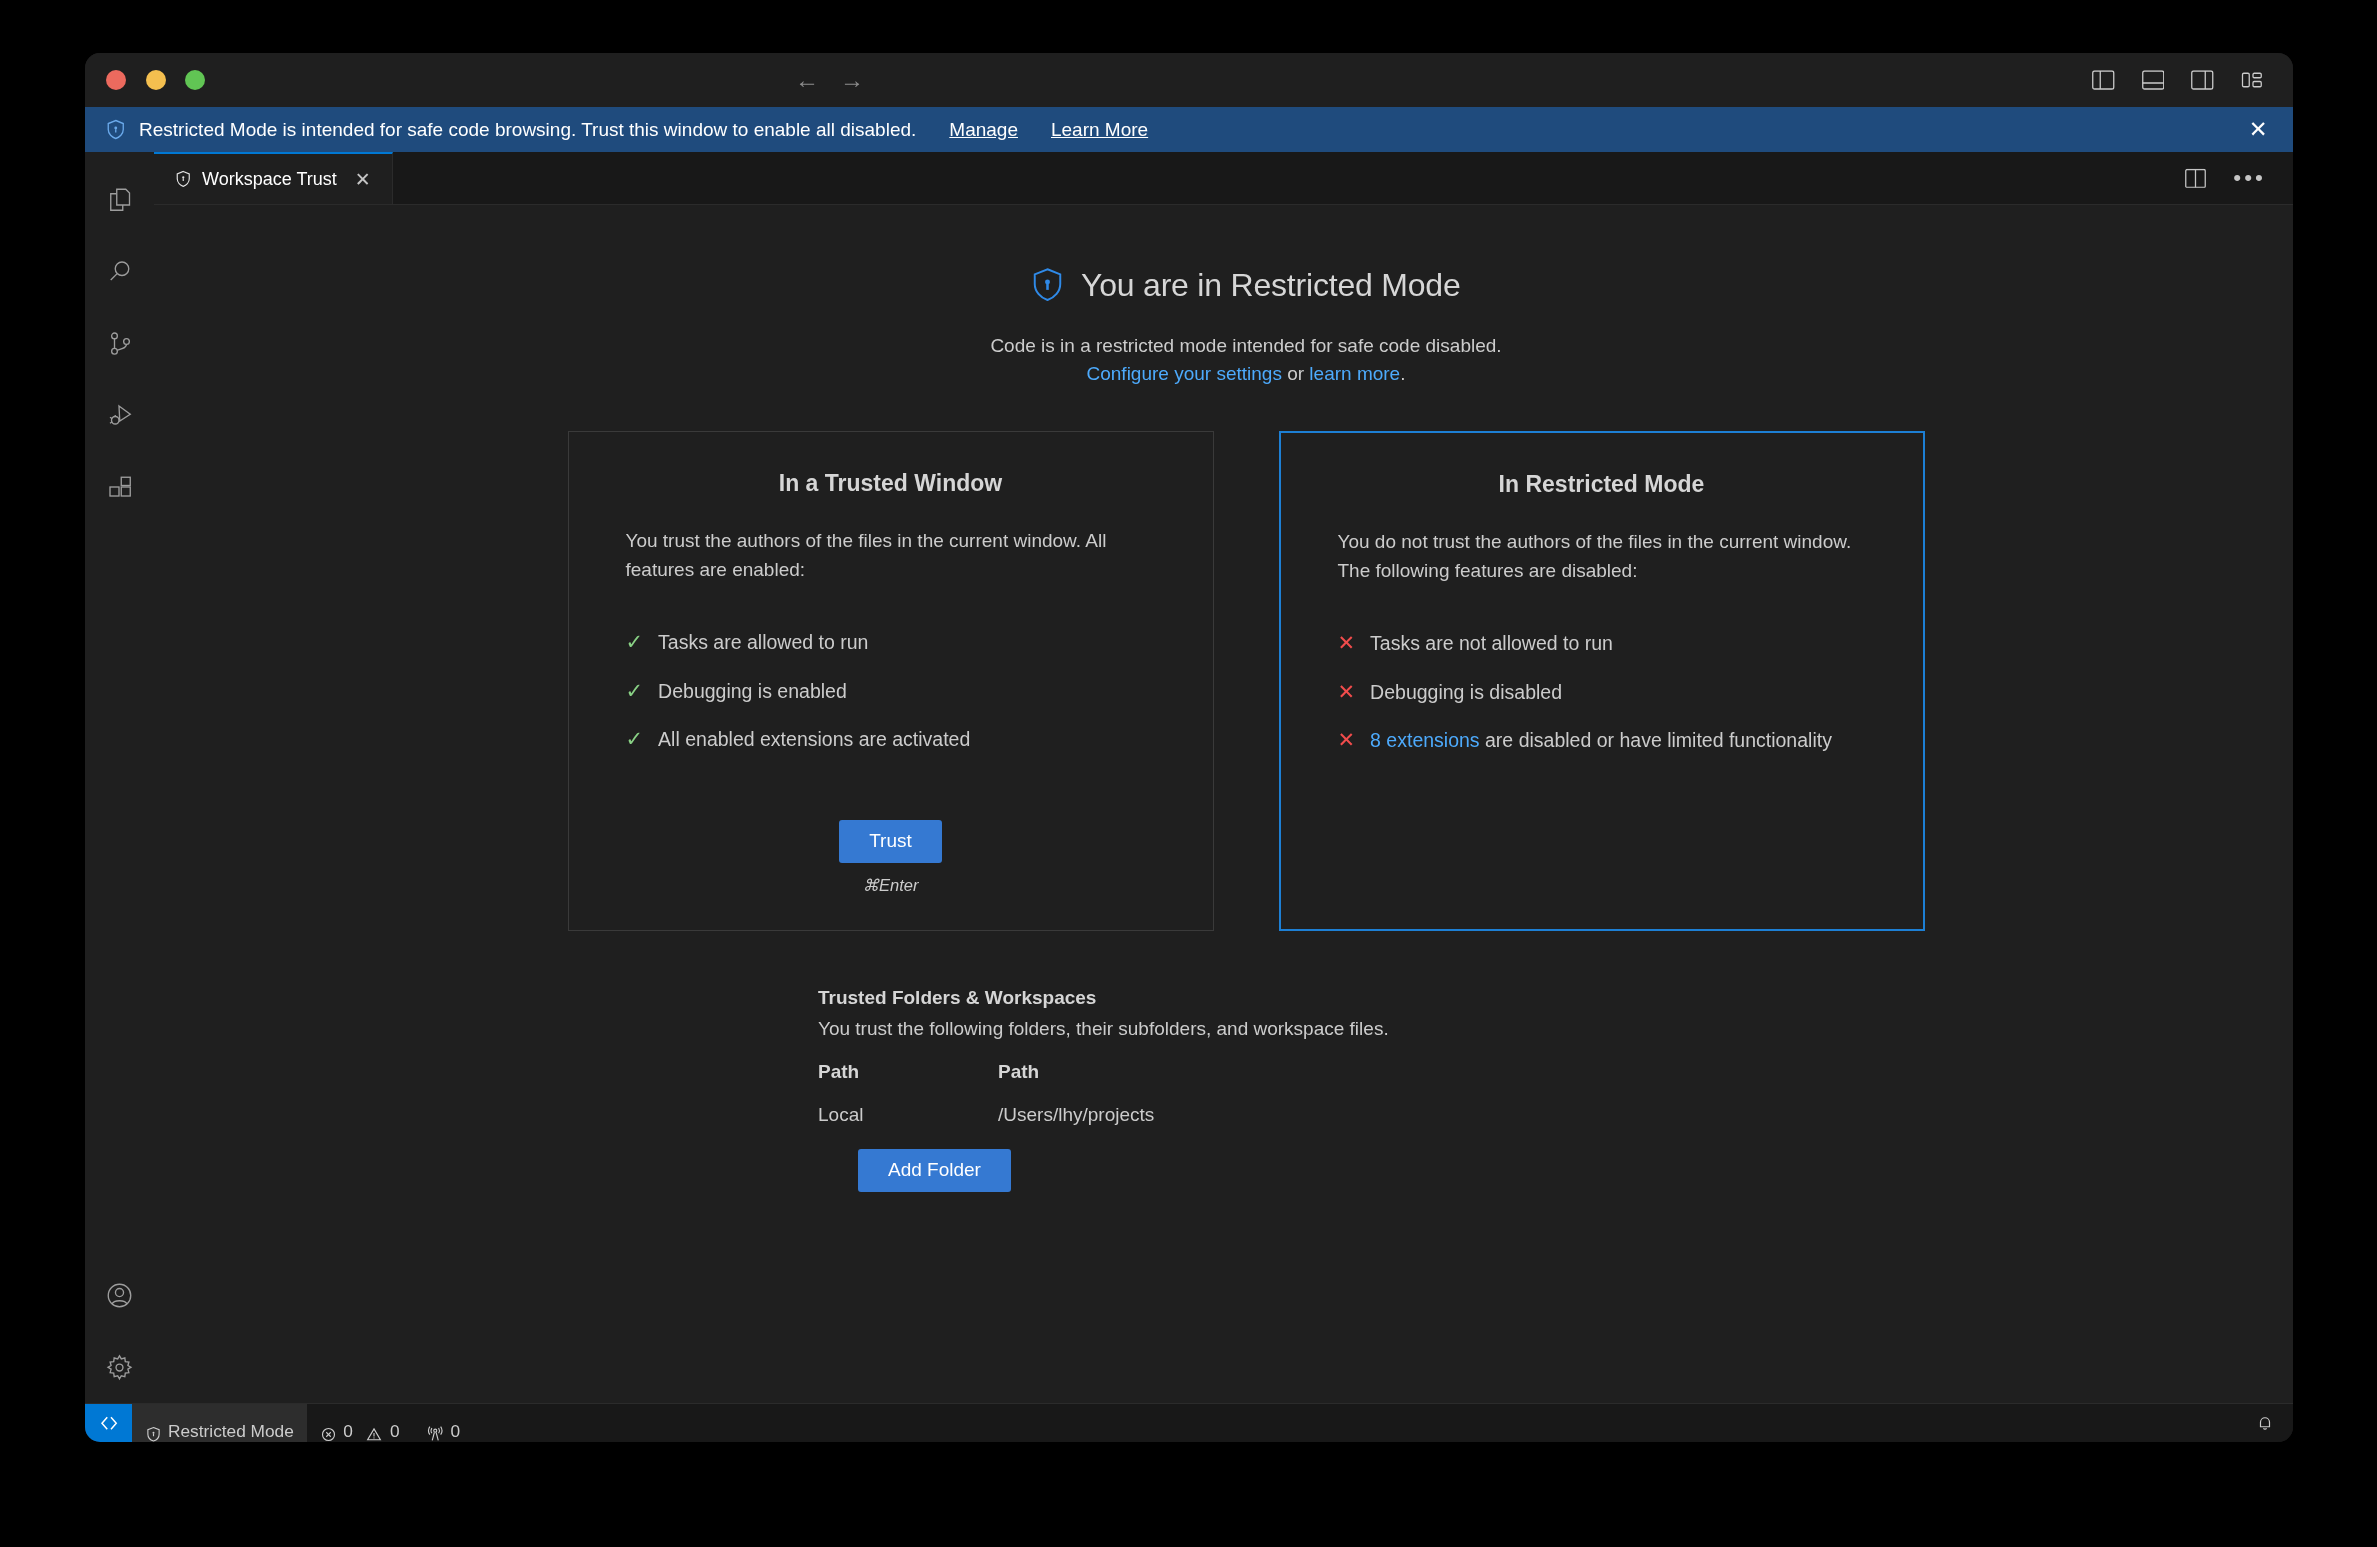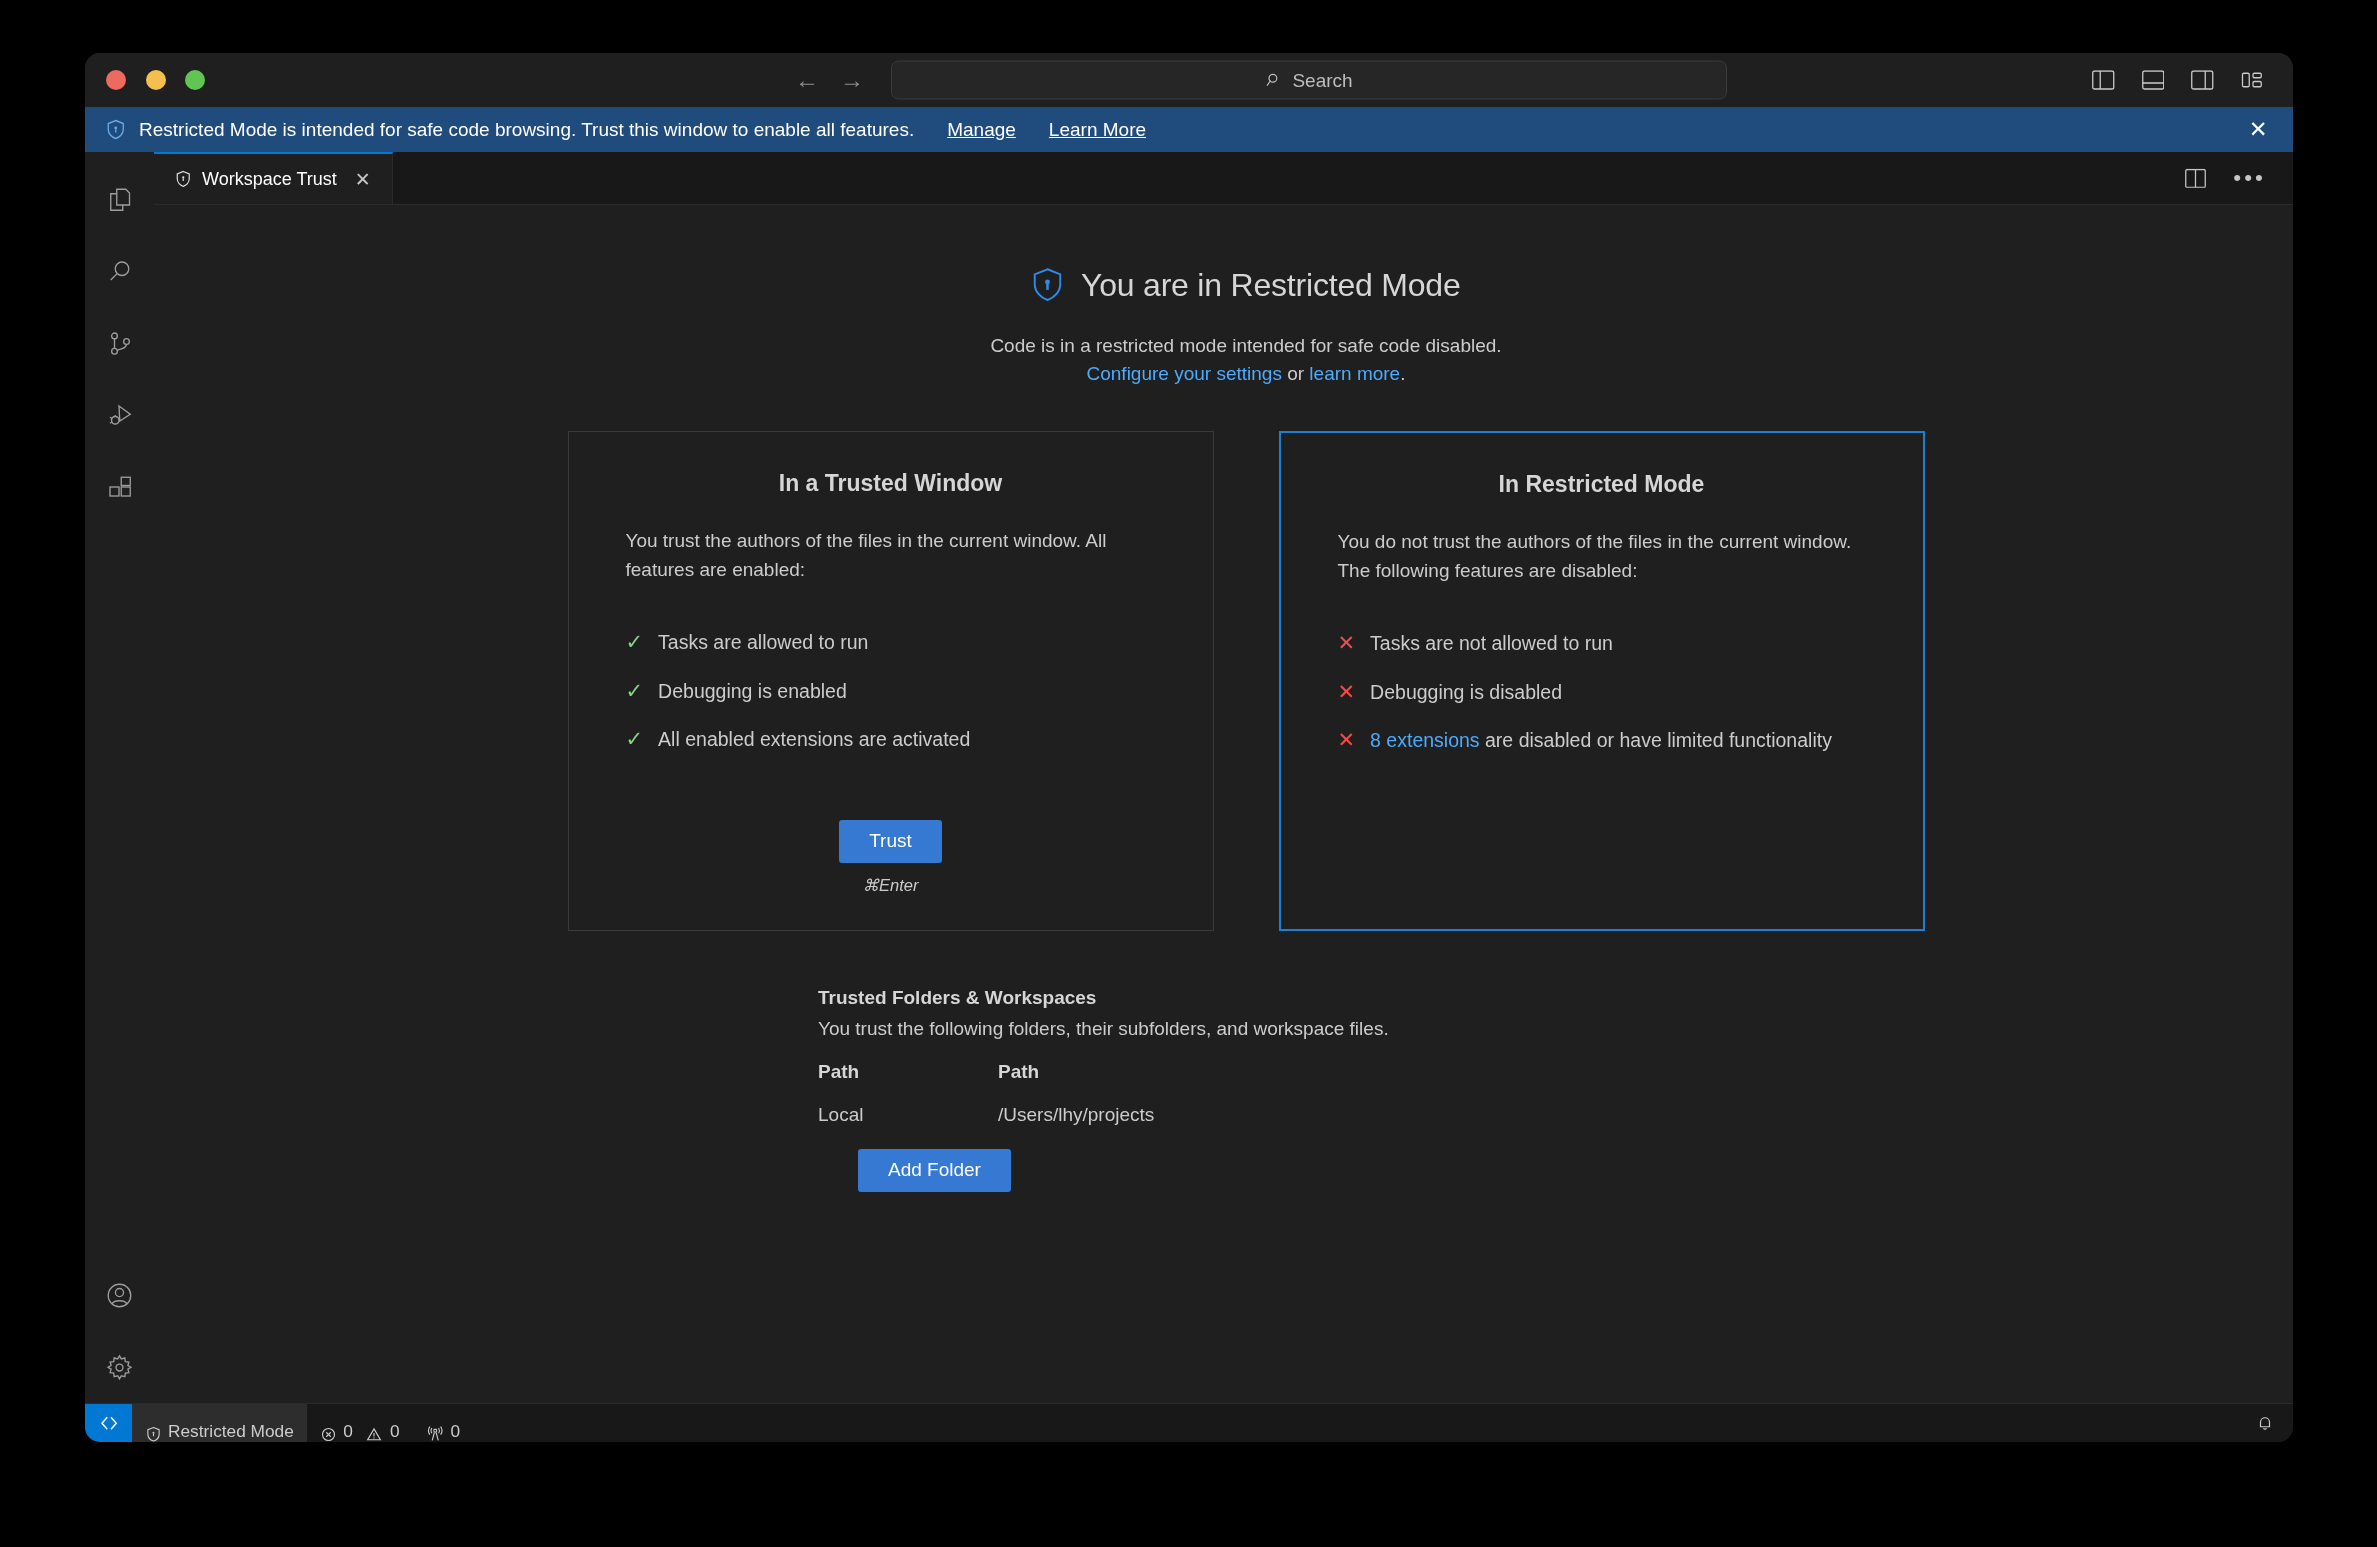--- a/index.html
+++ b/index.html
@@ -343,29 +343,20 @@
       <div class="light red"></div>
       <div class="light yellow"></div>
       <div class="light green"></div>
     </div>
 
     <div class="nav-arrows">
       <span>←</span>
       <span>→</span>
     </div>
 
-    <div class="searchbar">
-      <span>
-        <svg width="18" height="18" viewBox="0 0 24 24" fill="none" stroke="#bdbdbd" stroke-width="1.6">
-          <circle cx="10.5" cy="9" r="5.2"></circle>
-            <line x1="6.6" y1="13.2" x2="2.6" y2="19"></line>
-        </svg>
-      </span>
-      <span class="slabel">Search</span>
-    </div>
 
     <div class="titlebar-right">
       <span>
         <svg width="22.5" height="19.5" viewBox="0 0 30 26" fill="none" stroke="#cccccc" stroke-width="1.7">
           <rect x="1" y="1" width="28" height="24" rx="2.5"></rect>
             <line x1="11" y1="1" x2="11" y2="25"></line>
         </svg>
       </span>
       <span>
         <svg width="22.5" height="19.5" viewBox="0 0 30 26" fill="none" stroke="#cccccc" stroke-width="1.7">
@@ -390,21 +381,21 @@
   </div>
 
   <div class="banner">
     <span>
       <svg width="19.5" height="21" viewBox="0 0 26 28" fill="none" stroke="#6aa9ea" stroke-width="1.8">
         <path d="M13 2 L23 6 V14 C23 20 18 24.5 13 26 C8 24.5 3 20 3 14 V6 Z"></path>
         <circle cx="13" cy="12" r="1.9" fill="#6aa9ea" stroke="none"></circle>
         <line x1="13" y1="13.6" x2="13" y2="18"></line>
       </svg>
     </span>
-    <span class="banner-text">Restricted Mode is intended for safe code browsing. Trust this window to enable all features.</span>
+    <span class="banner-text">Restricted Mode is intended for safe code browsing. Trust this window to enable all disabled.</span>
     <span class="banner-link">Manage</span>
     <span class="banner-link">Learn More</span>
     <span class="banner-close">✕</span>
   </div>
 
   <div class="bodyrow">
 
     <div class="activitybar">
       <div class="act-icon">
         <span>

